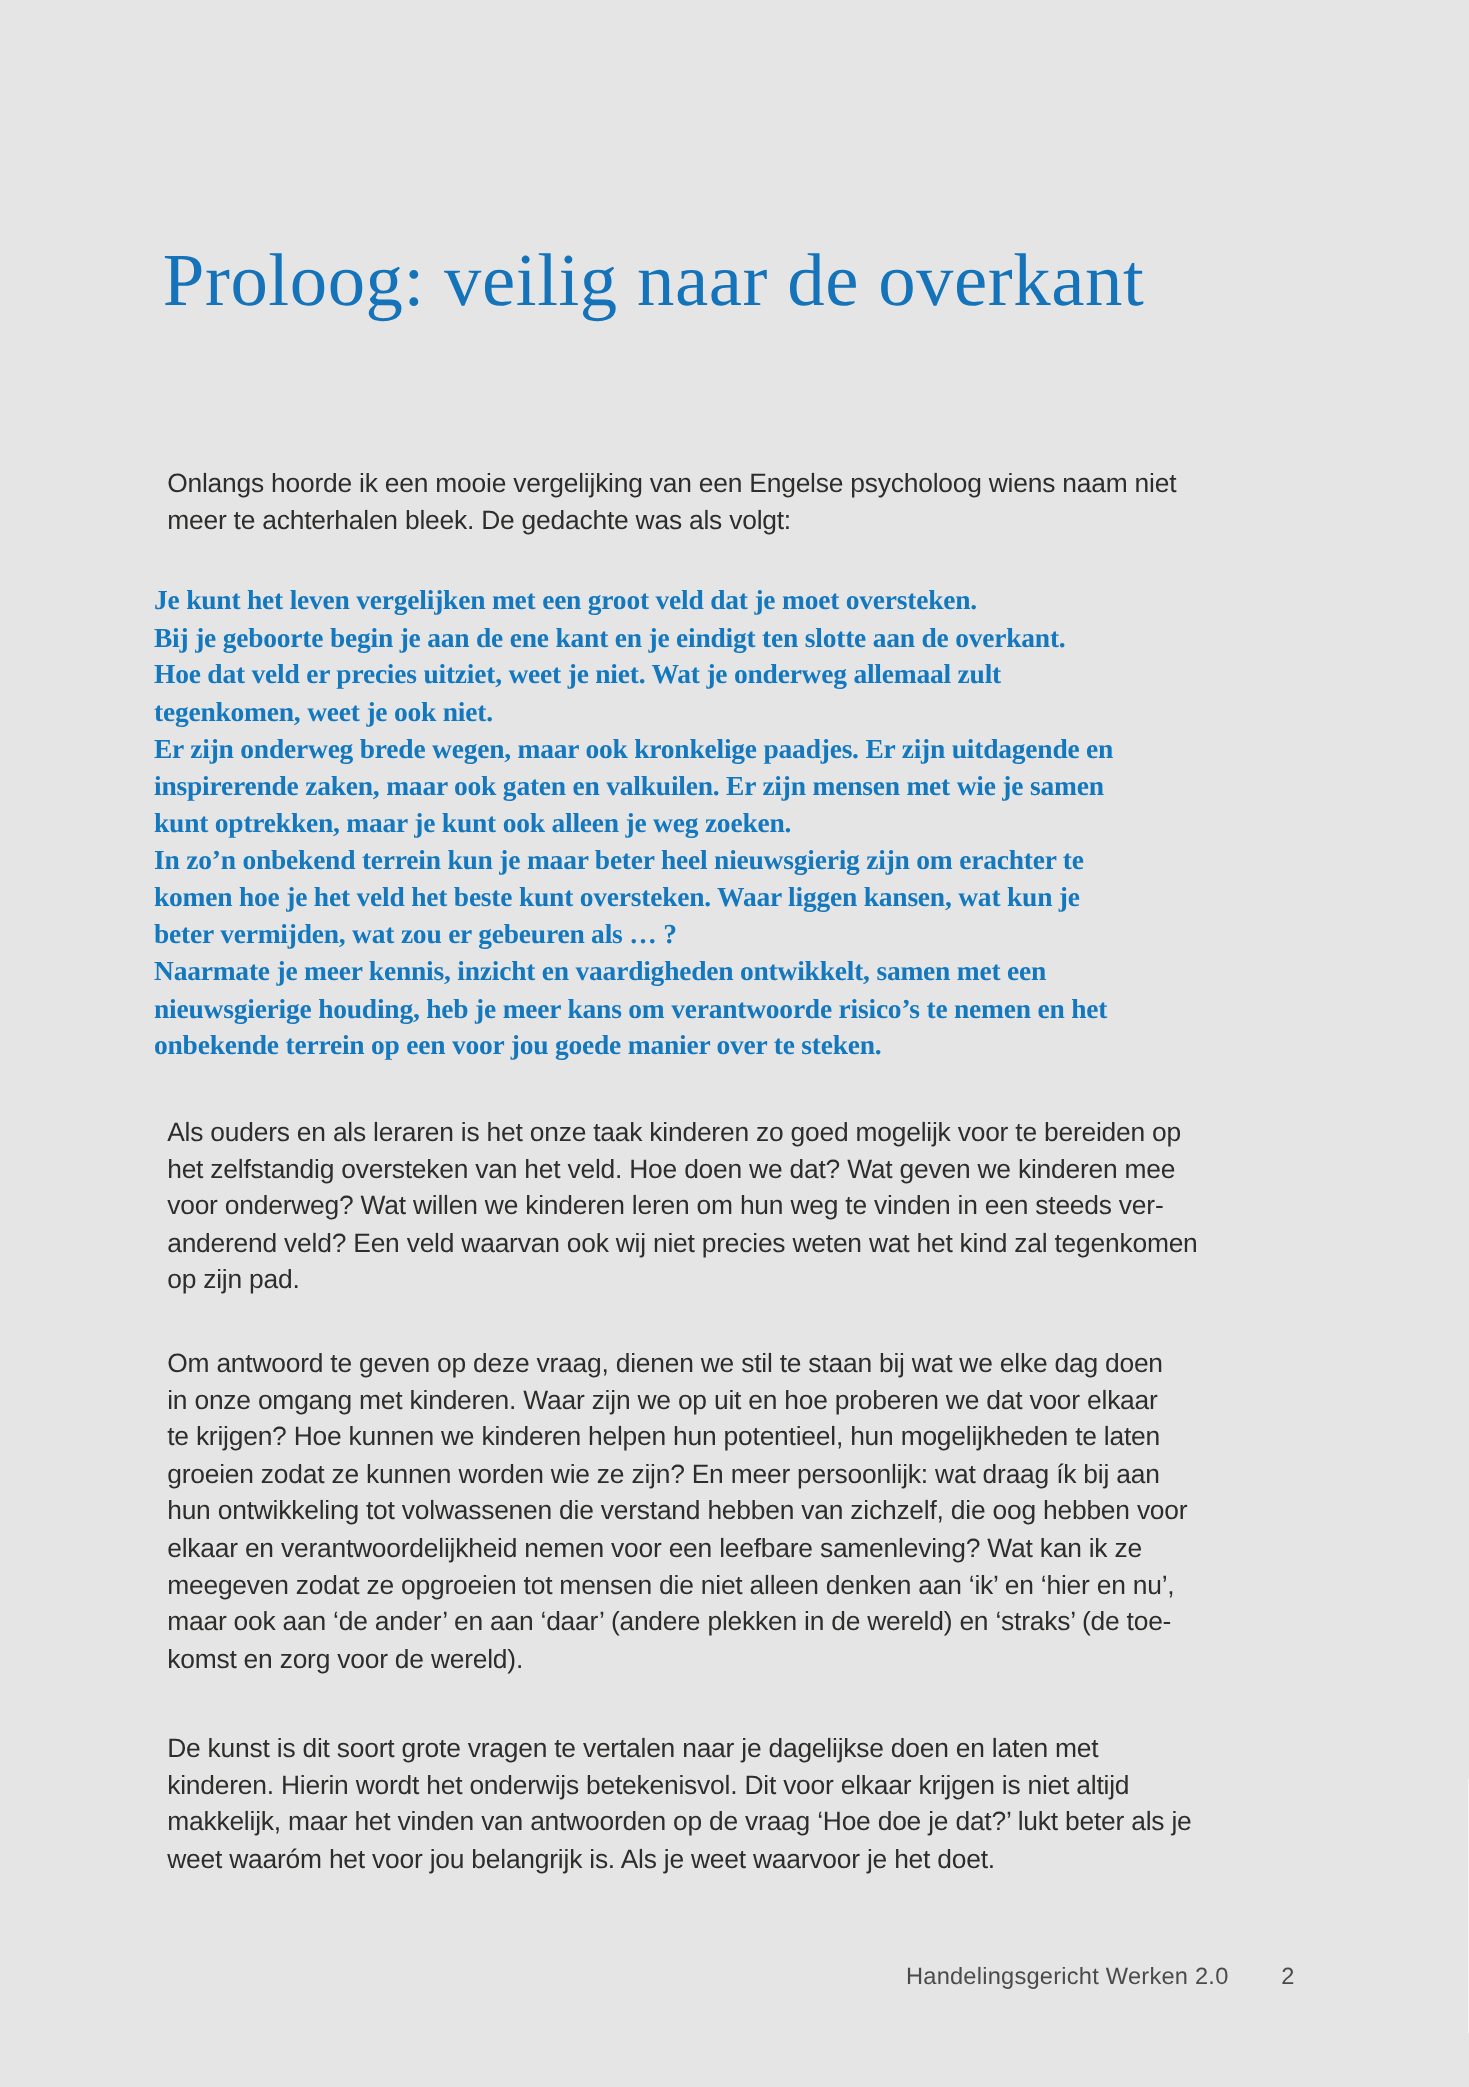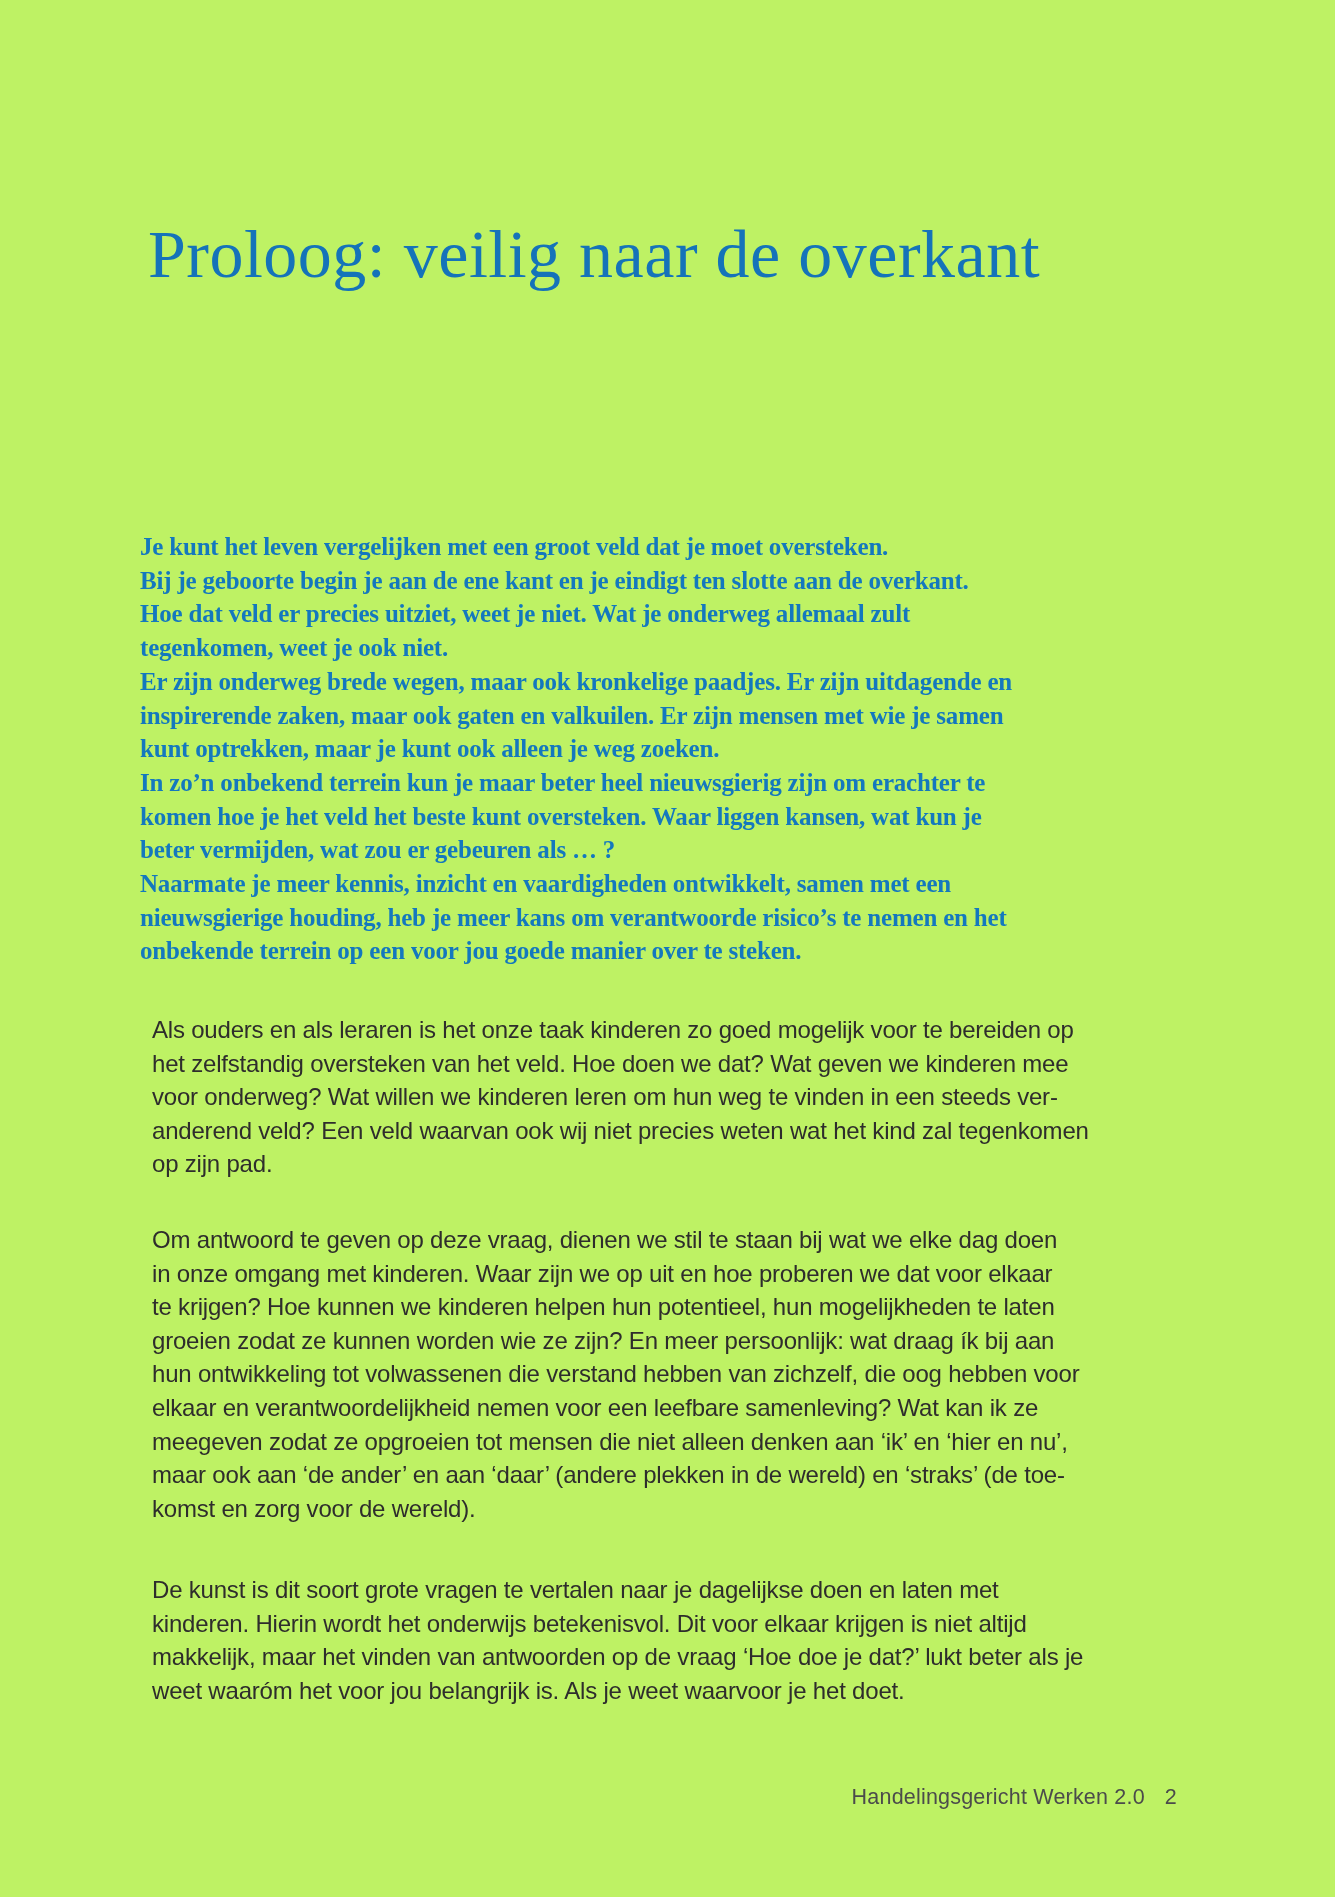--- a/index.html
+++ b/index.html
@@ -1,20 +1,20 @@
 <!DOCTYPE html>
 <html><head>
 <meta charset="utf-8">
 <style>
   html, body { margin: 0; padding: 0; background: #ffffff; }
   .page {
     position: relative;
     width: 1335px;
     height: 1897px;
-    background: #bef264;
+    background: #e5e5e5;
     overflow: hidden;
     font-family: "Liberation Sans", sans-serif;
   }
   .page-title {
     position: absolute;
     left: 148px;
     top: 168px;
     font-family: "Liberation Serif", serif;
     font-weight: 400;
     font-size: 68px;
@@ -48,34 +48,36 @@
   }
   .para-1 { top: 1013px; }
   .para-2 { top: 1223px; }
   .para-3 { top: 1573px; }
   .page-footer {
     position: absolute;
     right: 158px;
     top: 1785px;
     display: flex;
     align-items: center;
-    gap: 20px;
+    gap: 48px;
     font-family: "Liberation Sans", sans-serif;
     font-size: 21.5px;
     color: #4b4b4b;
     letter-spacing: 0.2px;
   }
 </style>
 </head>
 <body>
 
 <div class="page">
 
   <h1 class="page-title">Proloog: veilig naar de overkant</h1>
 
+  <div class="body-text intro">Onlangs hoorde ik een mooie vergelijking van een Engelse psycholoog wiens naam niet
+meer te achterhalen bleek. De gedachte was als volgt:</div>
 
   <div class="quote">Je kunt het leven vergelijken met een groot veld dat je moet oversteken.
 Bij je geboorte begin je aan de ene kant en je eindigt ten slotte aan de overkant.
 Hoe dat veld er precies uitziet, weet je niet. Wat je onderweg allemaal zult
 tegenkomen, weet je ook niet.
 Er zijn onderweg brede wegen, maar ook kronkelige paadjes. Er zijn uitdagende en
 inspirerende zaken, maar ook gaten en valkuilen. Er zijn mensen met wie je samen
 kunt optrekken, maar je kunt ook alleen je weg zoeken.
 In zo’n onbekend terrein kun je maar beter heel nieuwsgierig zijn om erachter te
 komen hoe je het veld het beste kunt oversteken. Waar liggen kansen, wat kun je

